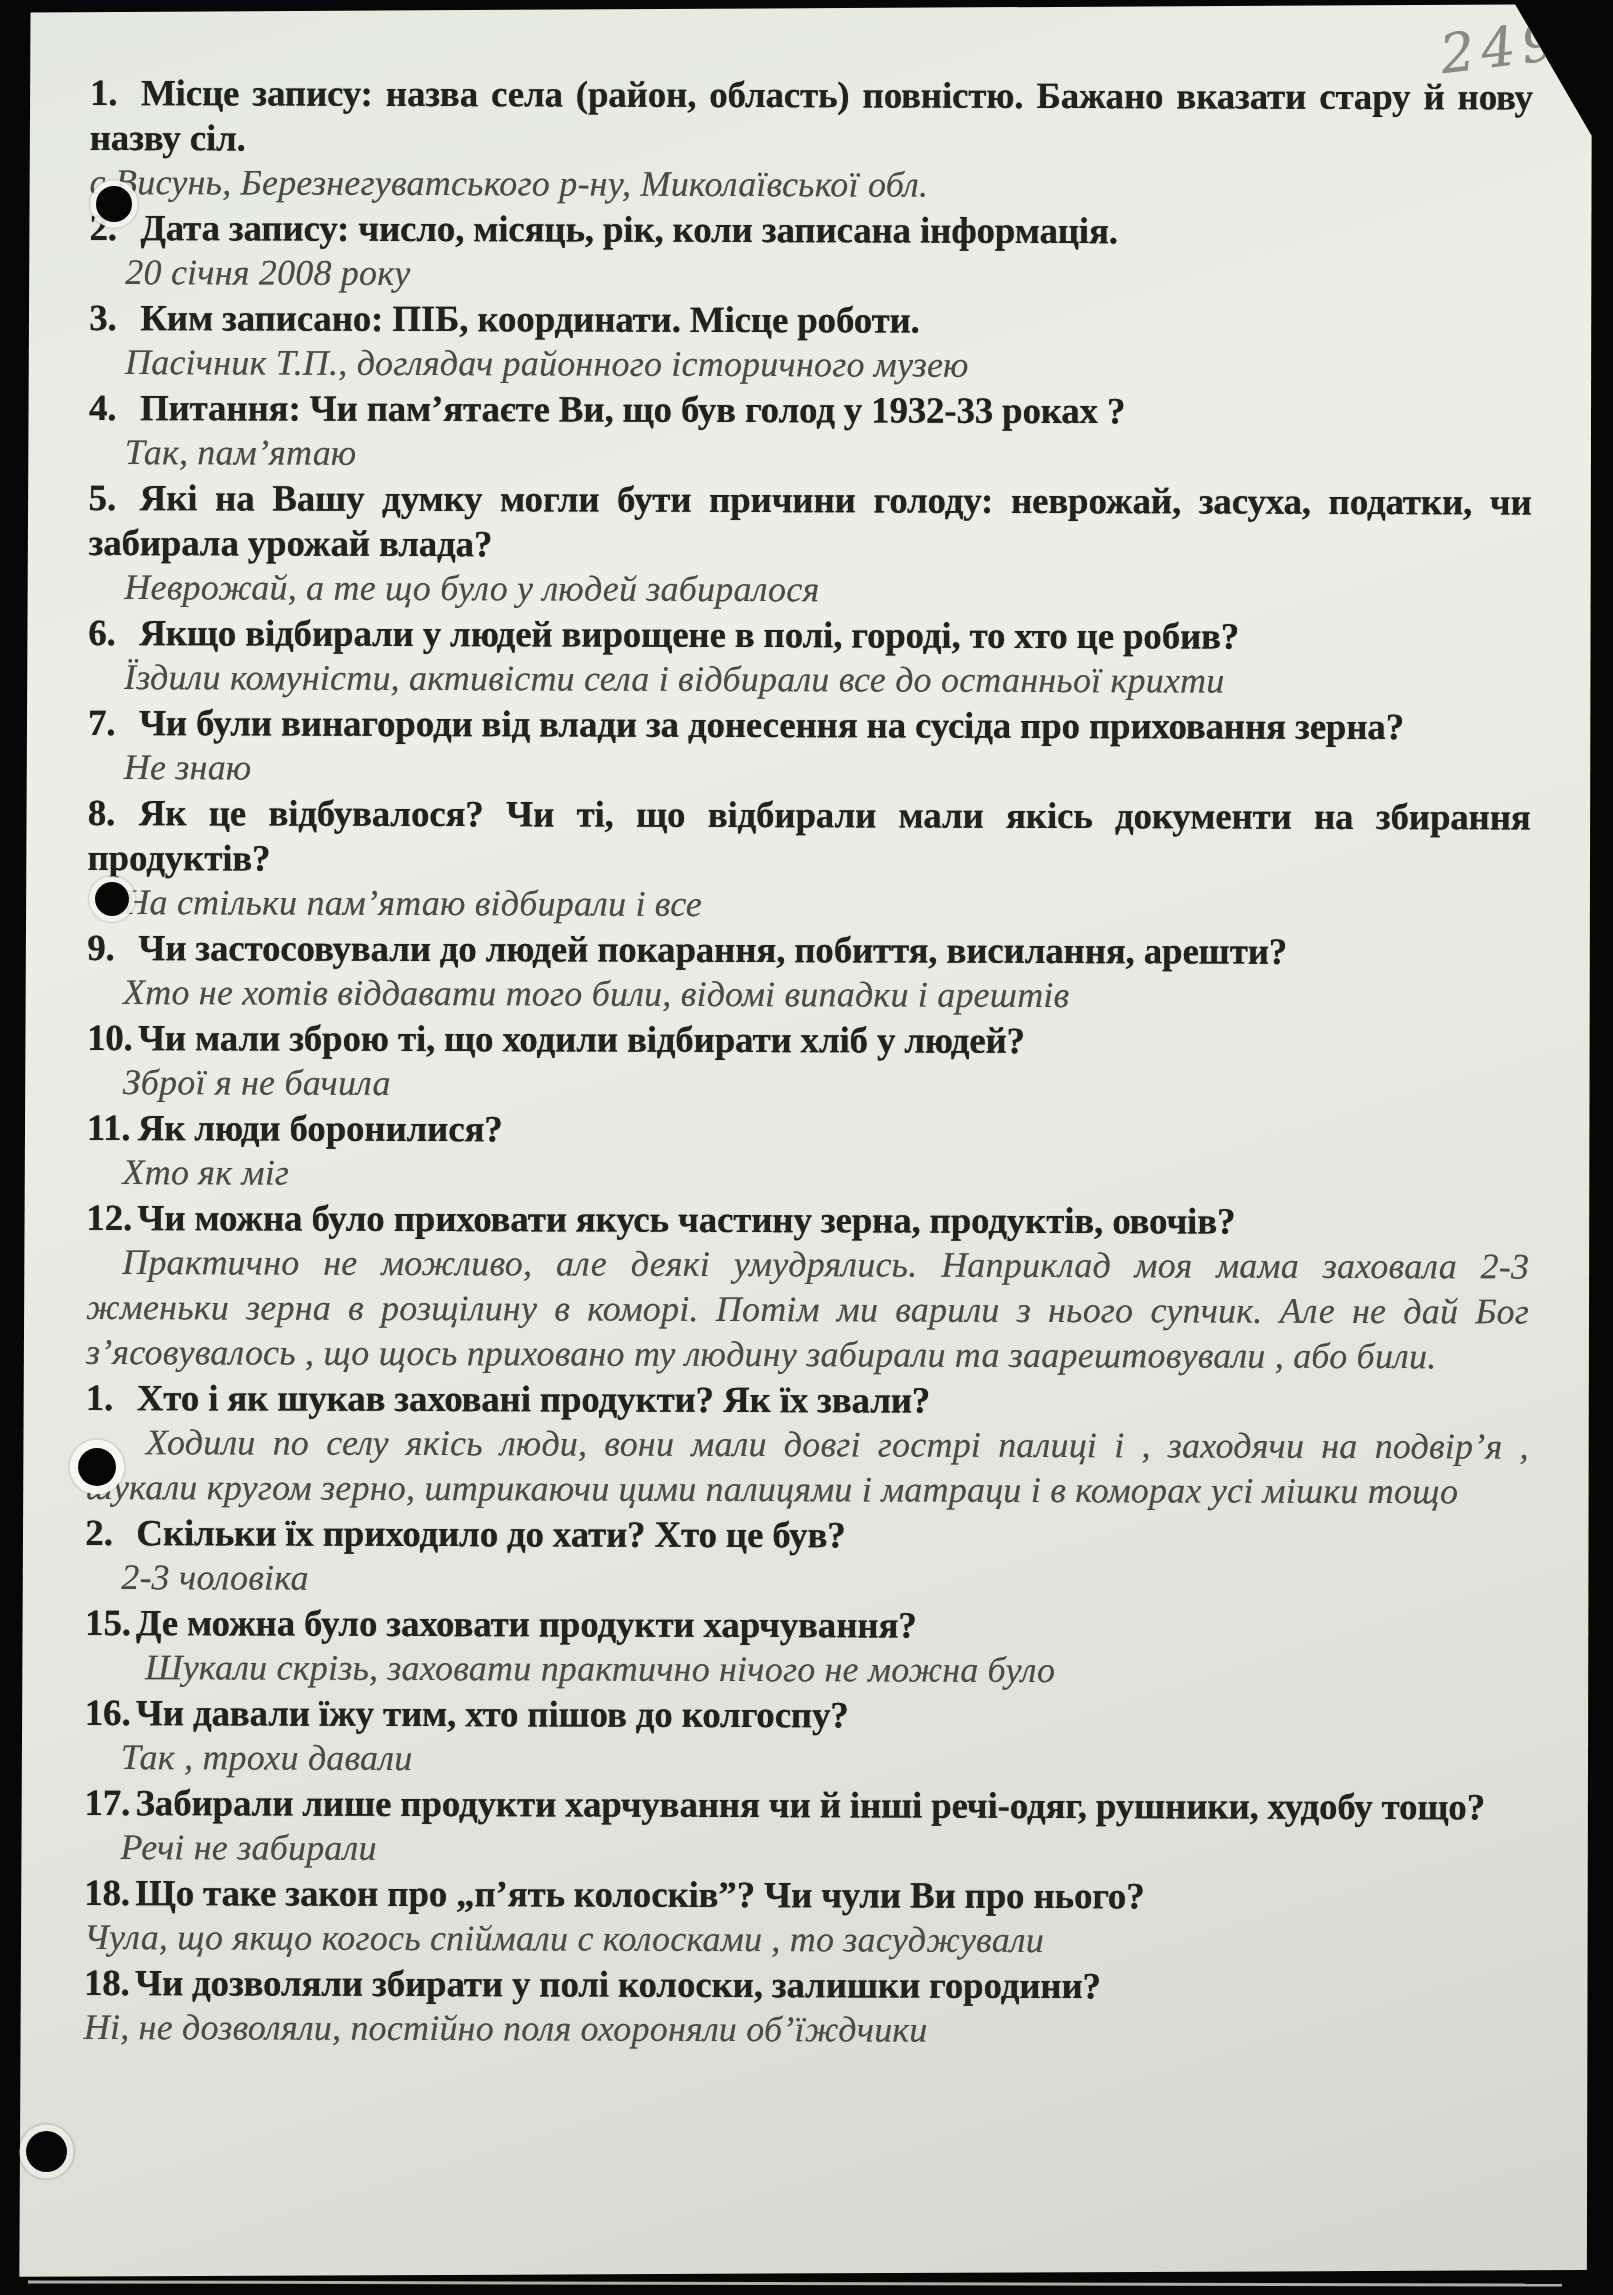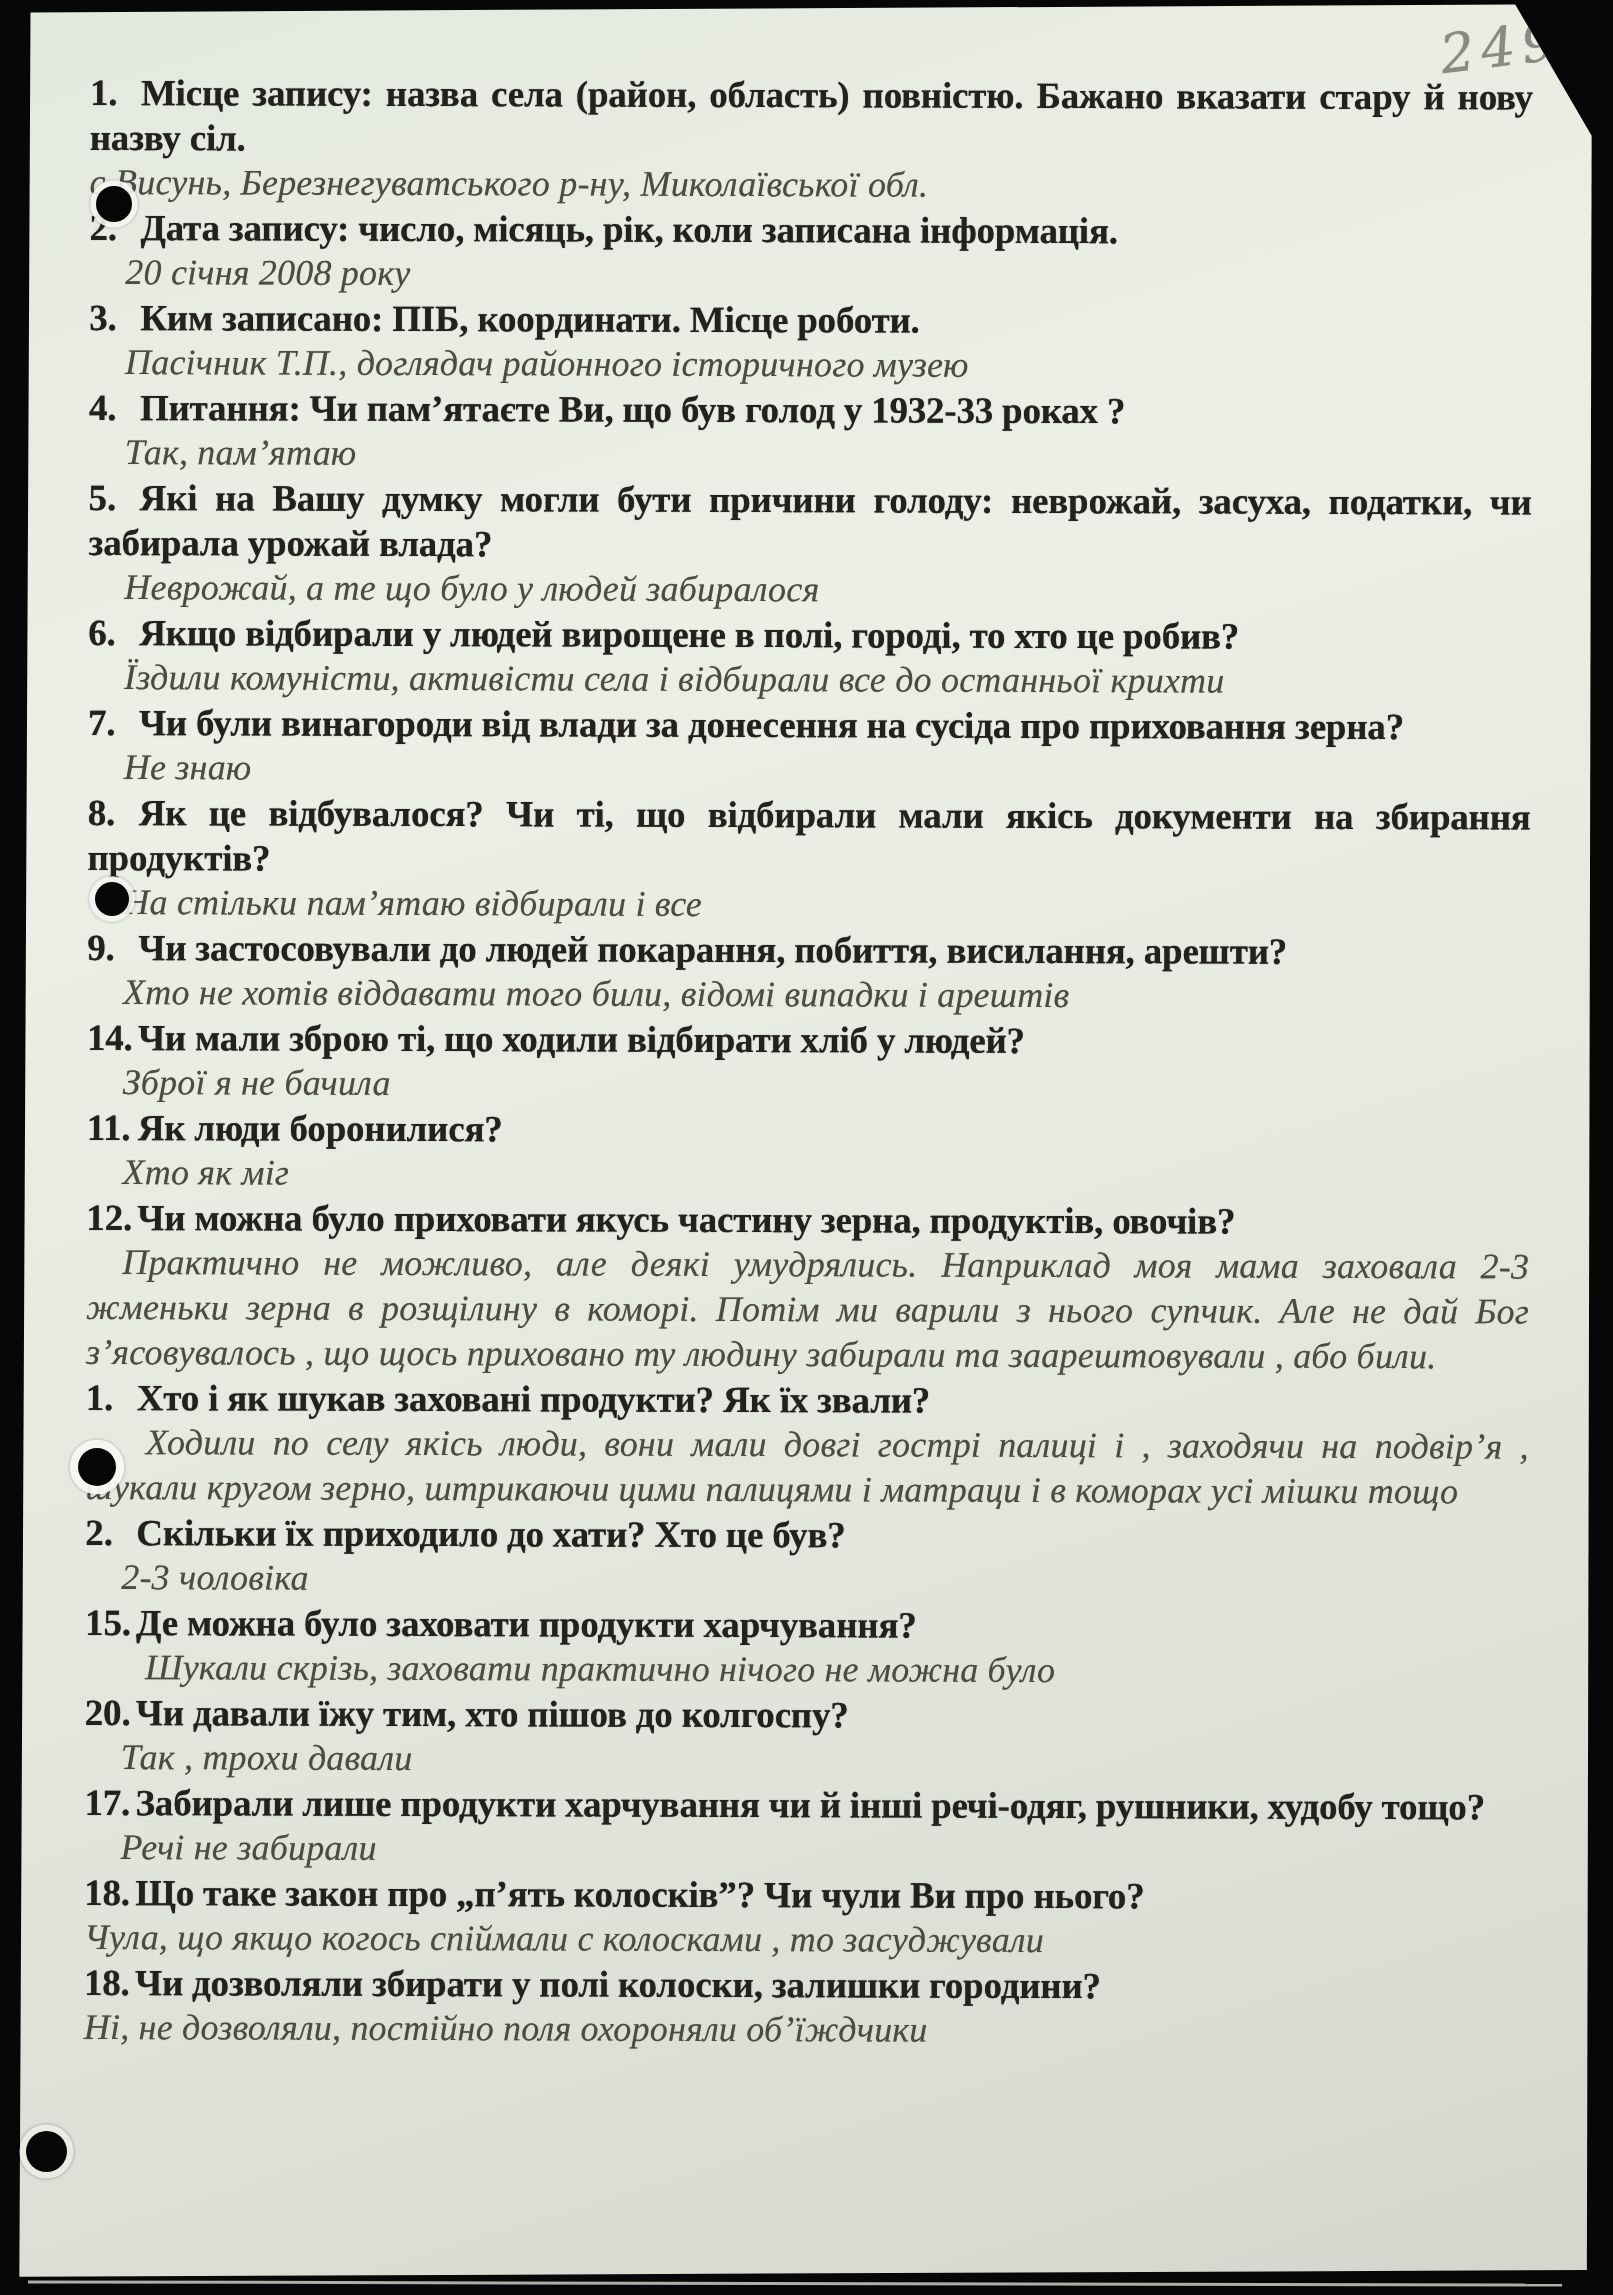--- a/index.html
+++ b/index.html
@@ -127,21 +127,21 @@
     <div class="q"><span class="num">8.</span><span class="qt">Як це відбувалося? Чи  ті, що відбирали мали якісь документи на збирання продуктів?</span></div>
     <div class="a ind1">На стільки пам’ятаю відбирали і все</div>
   </div>
 
   <div class="item">
     <div class="q"><span class="num">9.</span><span class="qt">Чи застосовували до людей покарання, побиття, висилання, арешти?</span></div>
     <div class="a ind1">Хто не хотів віддавати того били, відомі випадки і арештів</div>
   </div>
 
   <div class="item">
-    <div class="q"><span class="num">14.</span><span class="qt">Чи мали зброю ті, що ходили відбирати хліб у людей?</span></div>
+    <div class="q"><span class="num">10.</span><span class="qt">Чи мали зброю ті, що ходили відбирати хліб у людей?</span></div>
     <div class="a ind1">Зброї я не бачила</div>
   </div>
 
   <div class="item">
     <div class="q"><span class="num">11.</span><span class="qt">Як люди боронилися?</span></div>
     <div class="a ind1">Хто як міг</div>
   </div>
 
   <div class="item">
     <div class="q"><span class="num">12.</span><span class="qt">Чи можна було приховати якусь частину зерна, продуктів, овочів?</span></div>
@@ -157,21 +157,21 @@
     <div class="q"><span class="num">2.</span><span class="qt">Скільки їх приходило до хати? Хто це був?</span></div>
     <div class="a ind1">2-3 чоловіка</div>
   </div>
 
   <div class="item">
     <div class="q"><span class="num">15.</span><span class="qt">Де можна було заховати продукти харчування?</span></div>
     <div class="a ind2">Шукали скрізь, заховати практично нічого не можна було</div>
   </div>
 
   <div class="item">
-    <div class="q"><span class="num">20.</span><span class="qt">Чи давали їжу тим, хто пішов до колгоспу?</span></div>
+    <div class="q"><span class="num">16.</span><span class="qt">Чи давали їжу тим, хто пішов до колгоспу?</span></div>
     <div class="a ind1">Так , трохи давали</div>
   </div>
 
   <div class="item">
     <div class="q"><span class="num">17.</span><span class="qt">Забирали лише продукти харчування чи й інші речі-одяг, рушники, худобу тощо?</span></div>
     <div class="a ind1">Речі не забирали</div>
   </div>
 
   <div class="item">
     <div class="q"><span class="num">18.</span><span class="qt">Що таке закон про „п’ять колосків”? Чи чули Ви про нього?</span></div>

